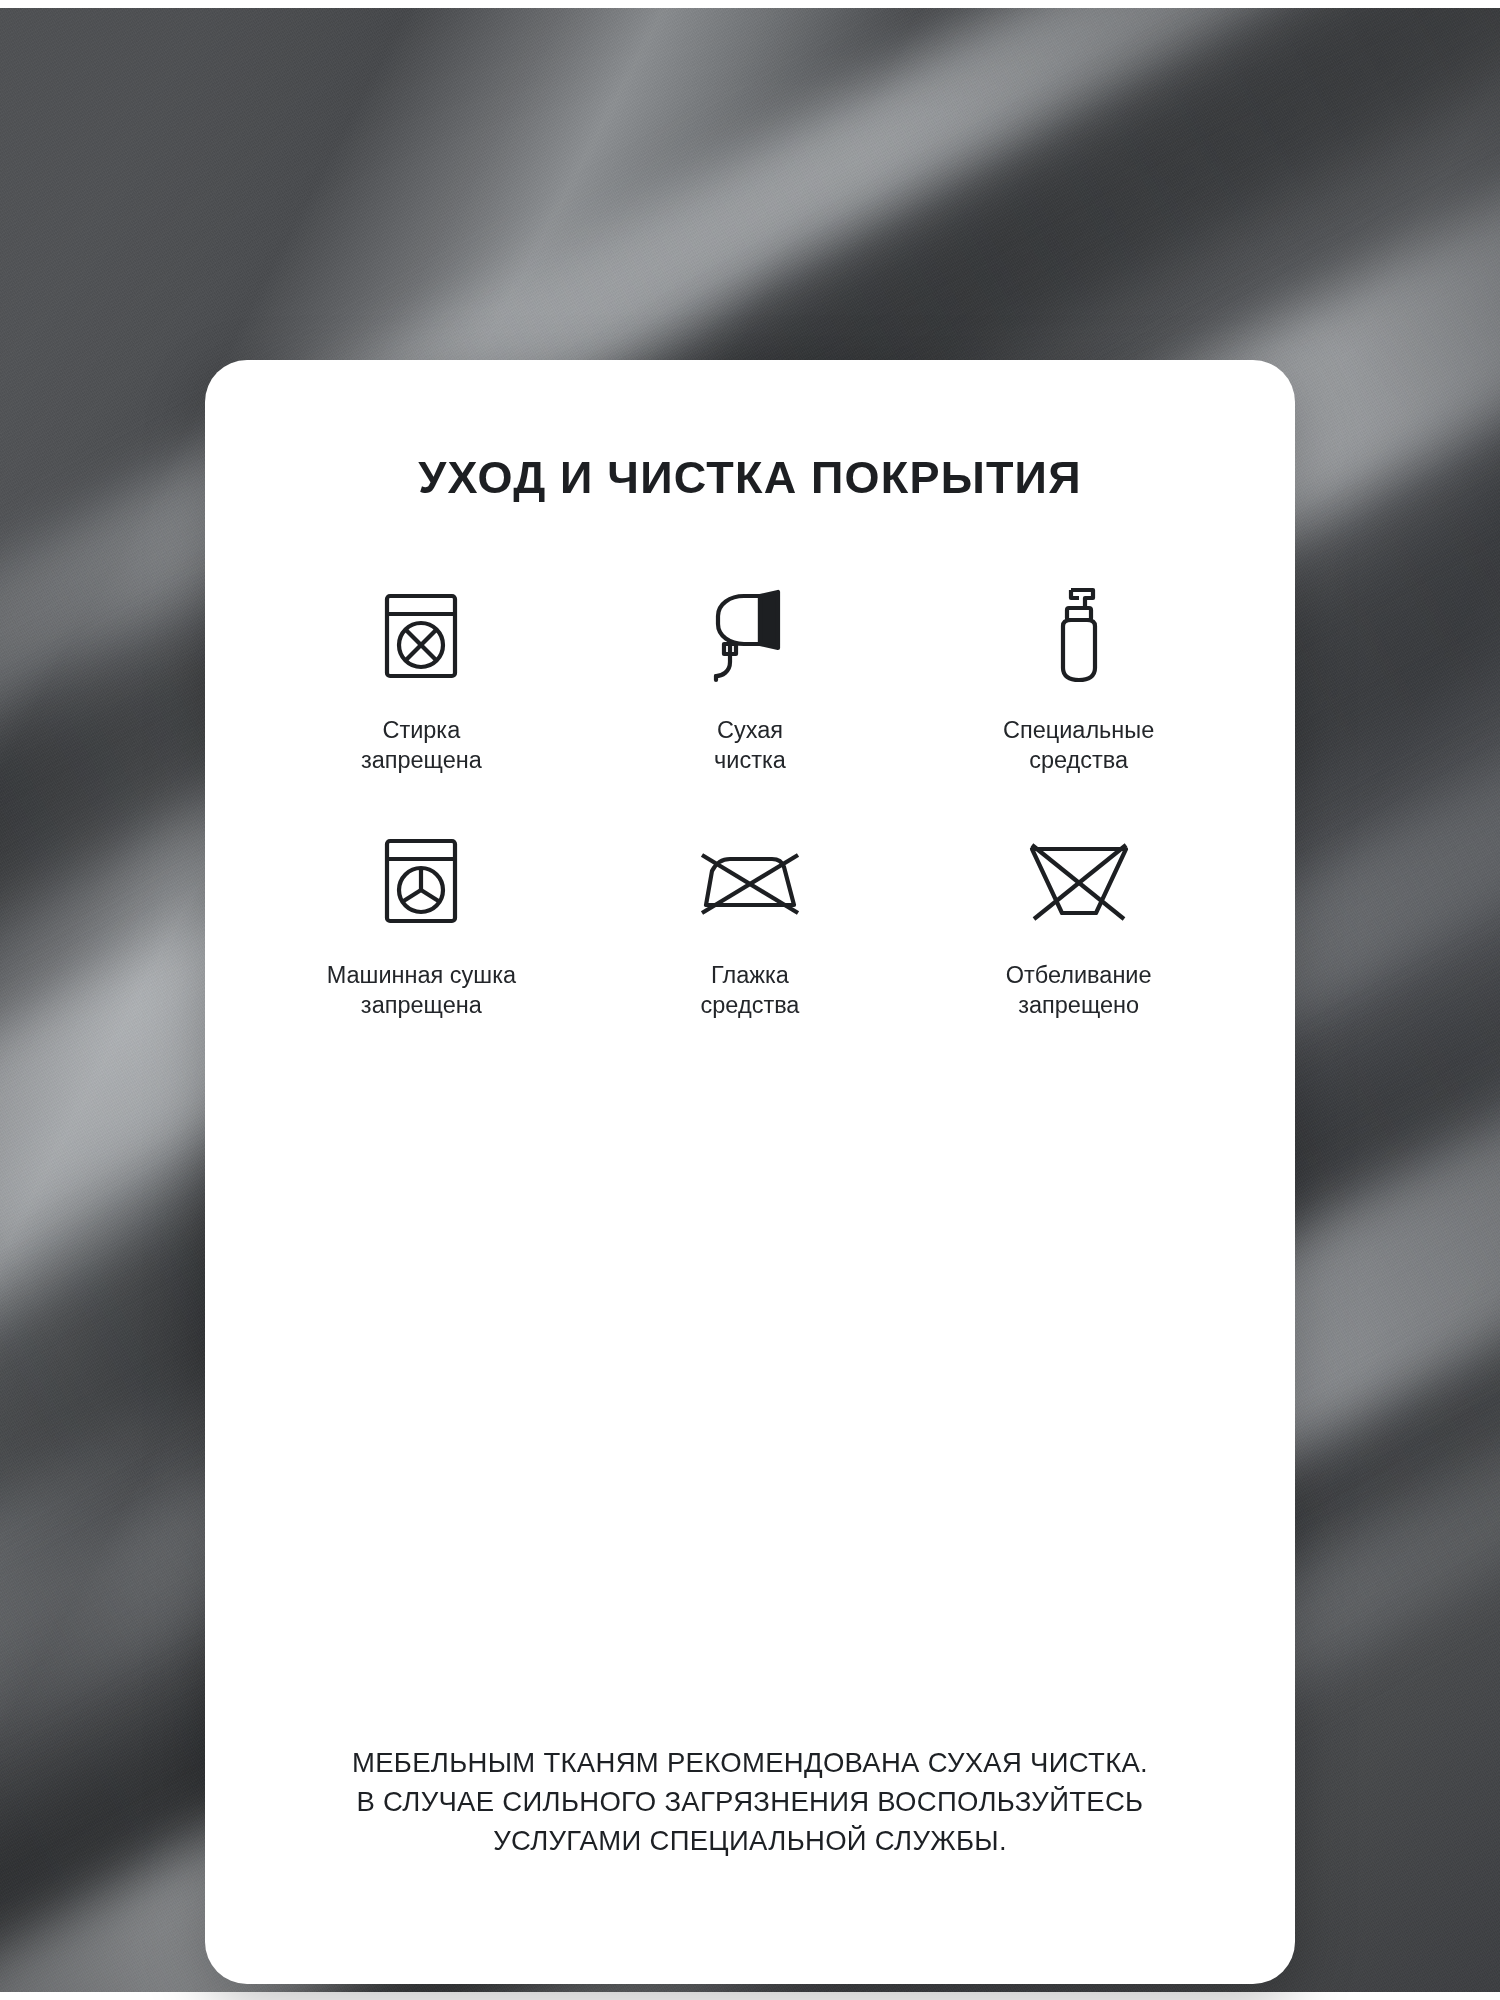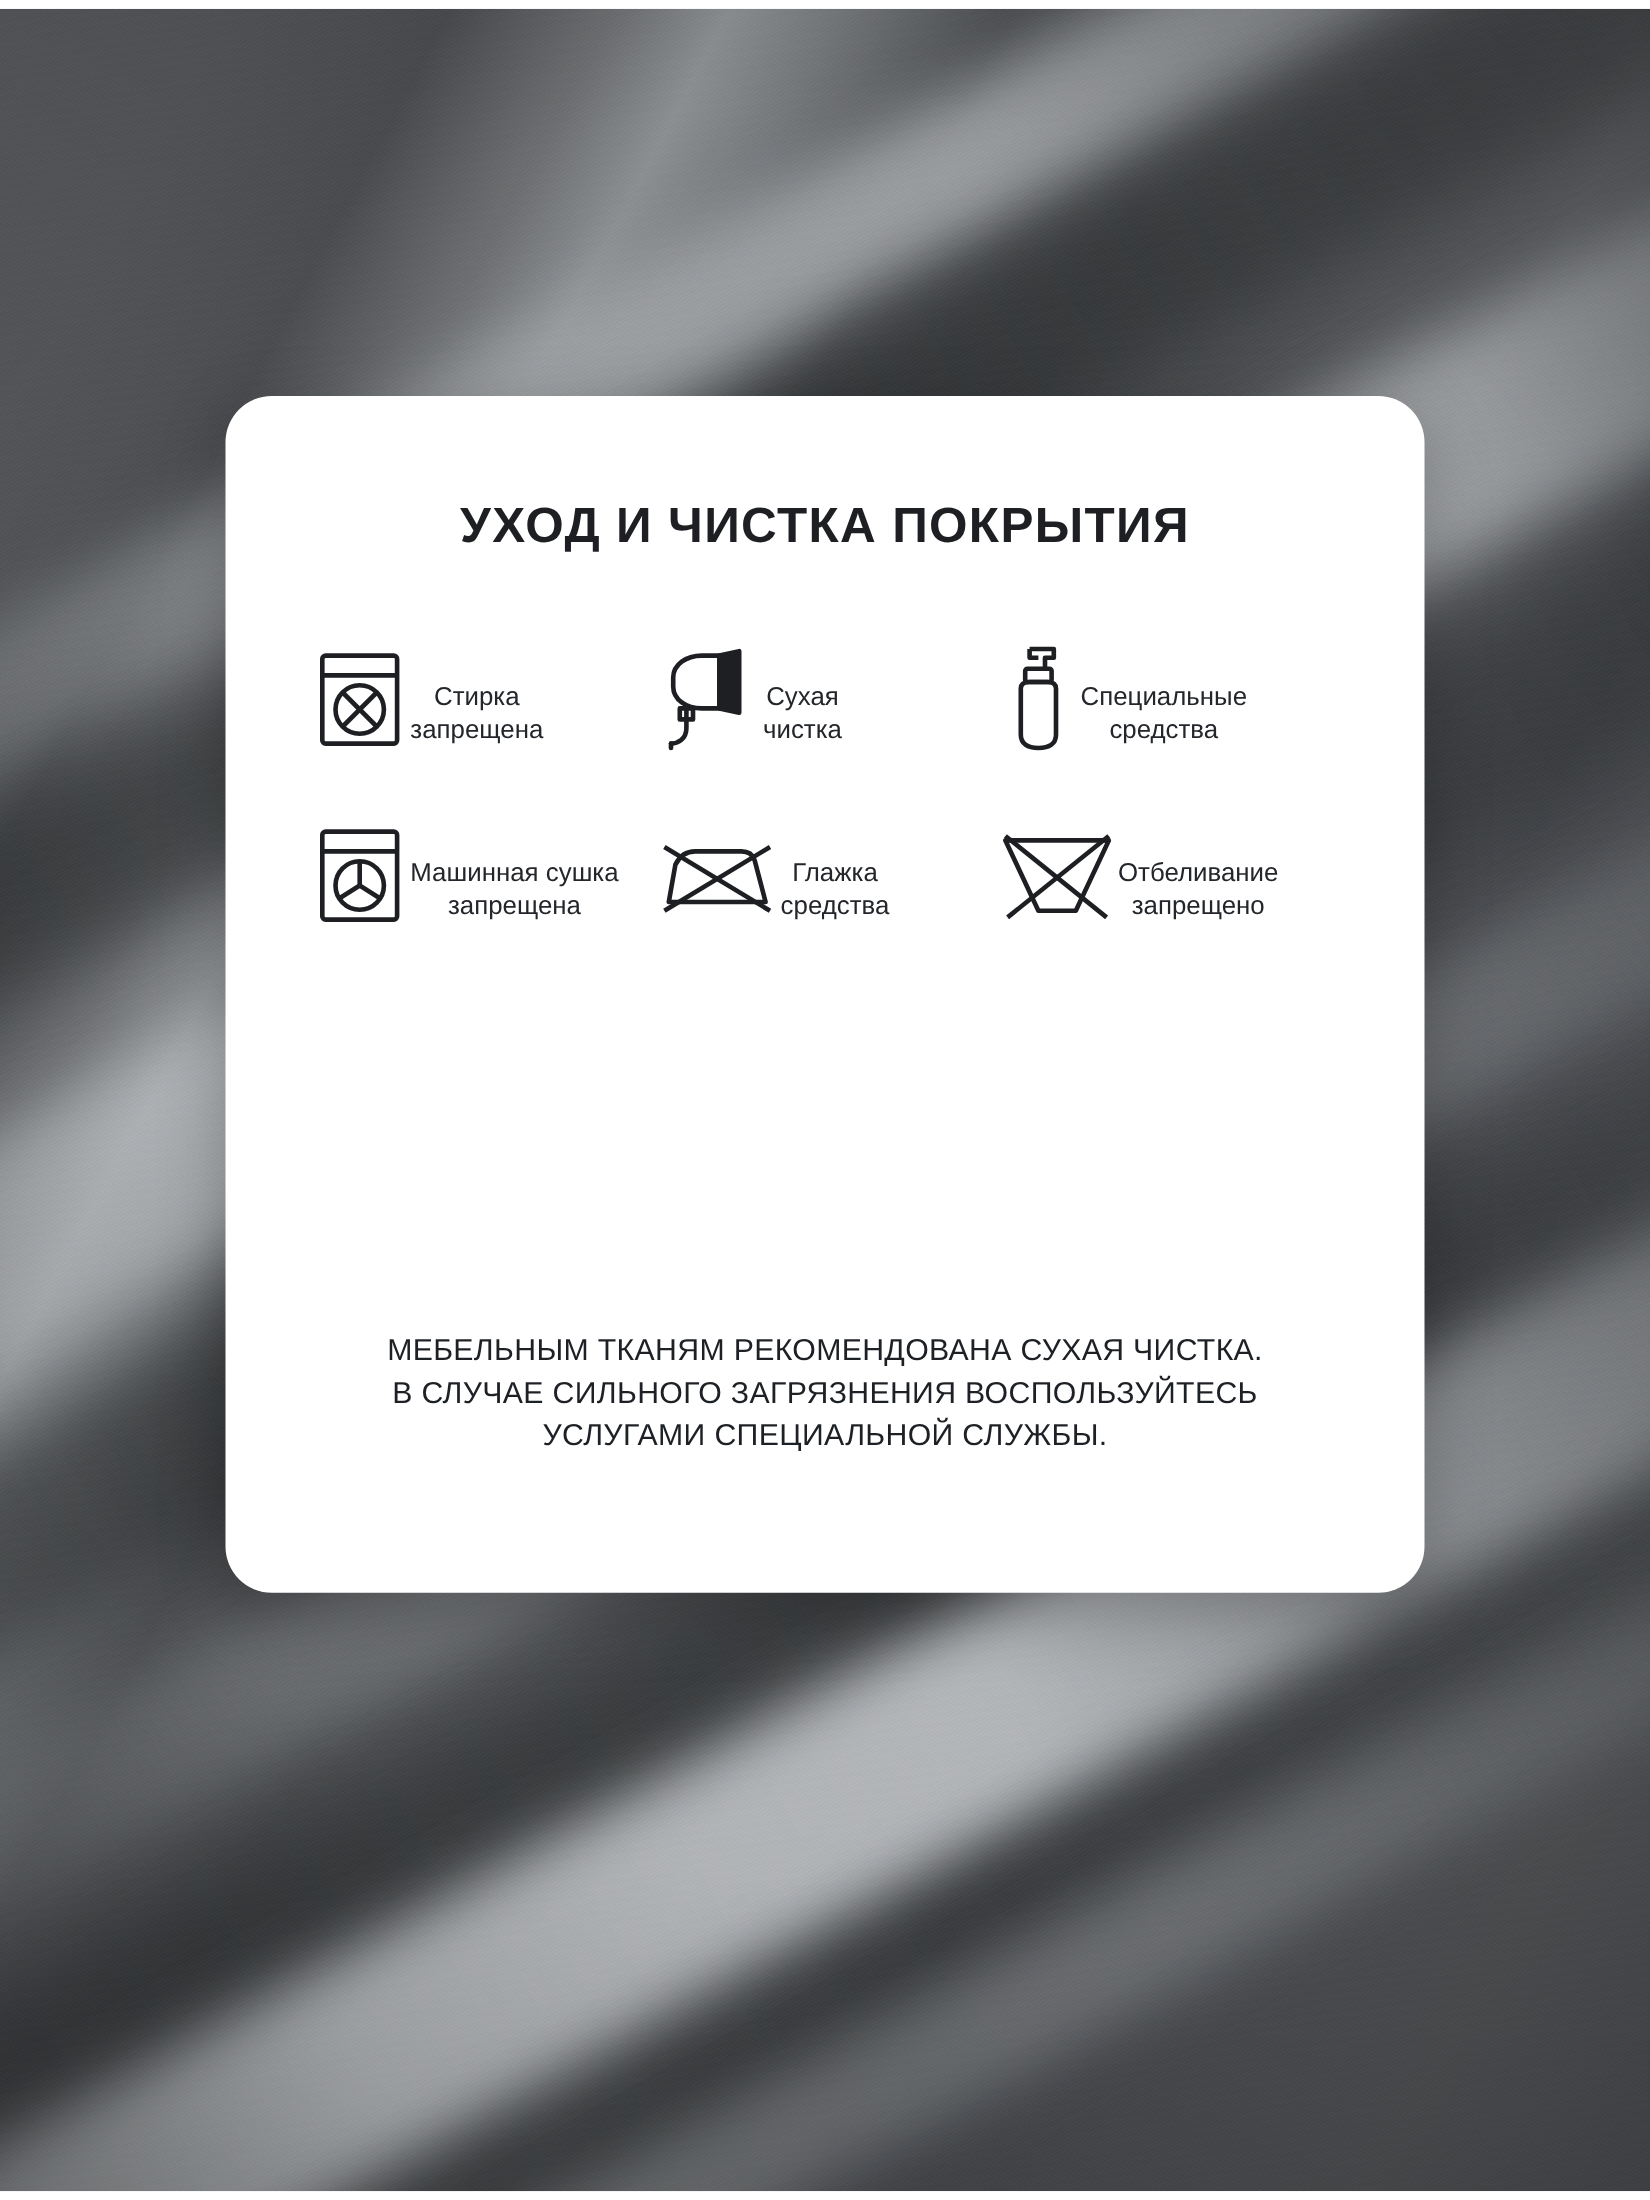--- a/index.html
+++ b/index.html
@@ -82,46 +82,46 @@
   
   .edge-top { position:absolute; left:0; top:0; width:1500px; height:8px; background:#fff; }
   .edge-bottom { position:absolute; left:0; bottom:0; width:1500px; height:8px; background:#fff; }
 
   
   .card {
     position: absolute;
     left: 205px;
     top: 360px;
     width: 1090px;
-    height: 1088px;
+    height: 1624px;
     background: #ffffff;
     border-radius: 42px;
     box-shadow: 0 18px 60px rgba(0,0,0,.25);
     box-sizing: border-box;
-    padding: 0 76px;
+    padding: 0 52px;
   }
   .card-title {
     margin: 0;
     padding-top: 92px;
     text-align: center;
     font-size: 45px;
     font-weight: 700;
     letter-spacing: 1.2px;
     color: #1d1f22;
   }
 
   .grid {
     margin-top: 78px;
     display: grid;
     grid-template-columns: repeat(3, 1fr);
     row-gap: 52px;
   }
   .cell {
     display: flex;
-    flex-direction: row;
+    flex-direction: column;
     align-items: center;
   }
   .icon-box {
     height: 108px;
     display: flex;
     align-items: center;
     justify-content: center;
   }
   .icon-box svg { display: block; }
   .cell-label {

